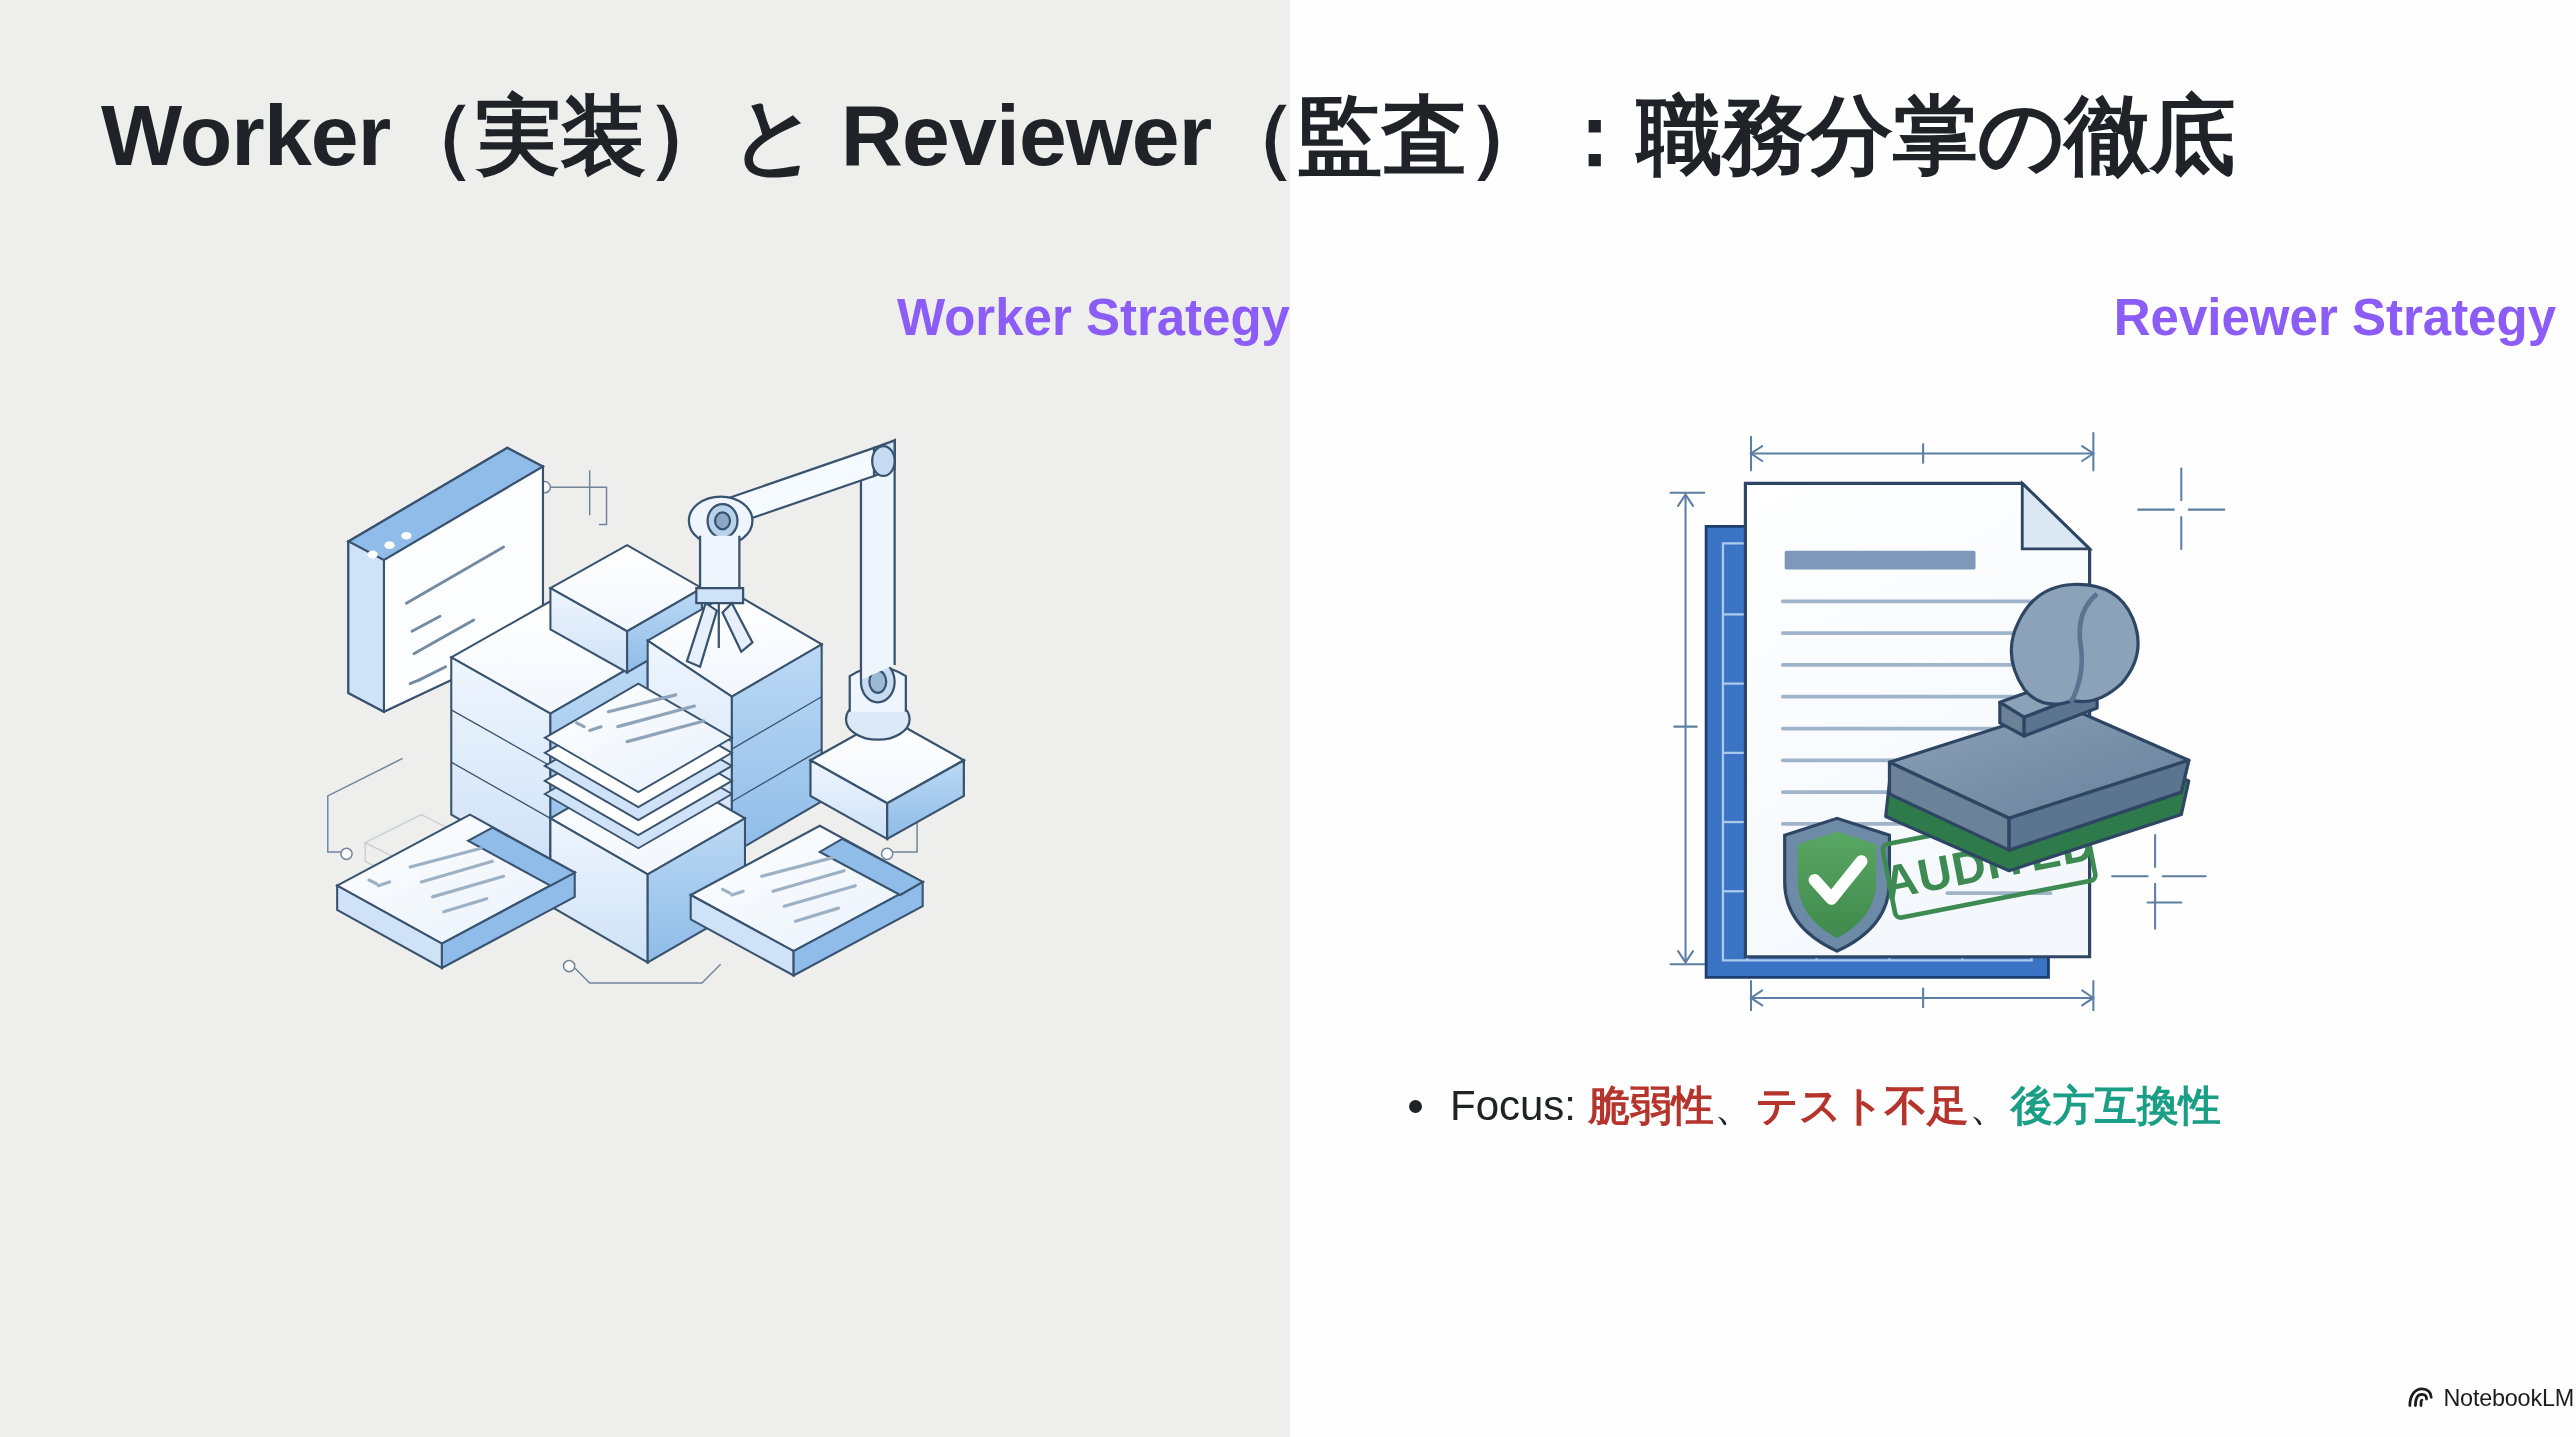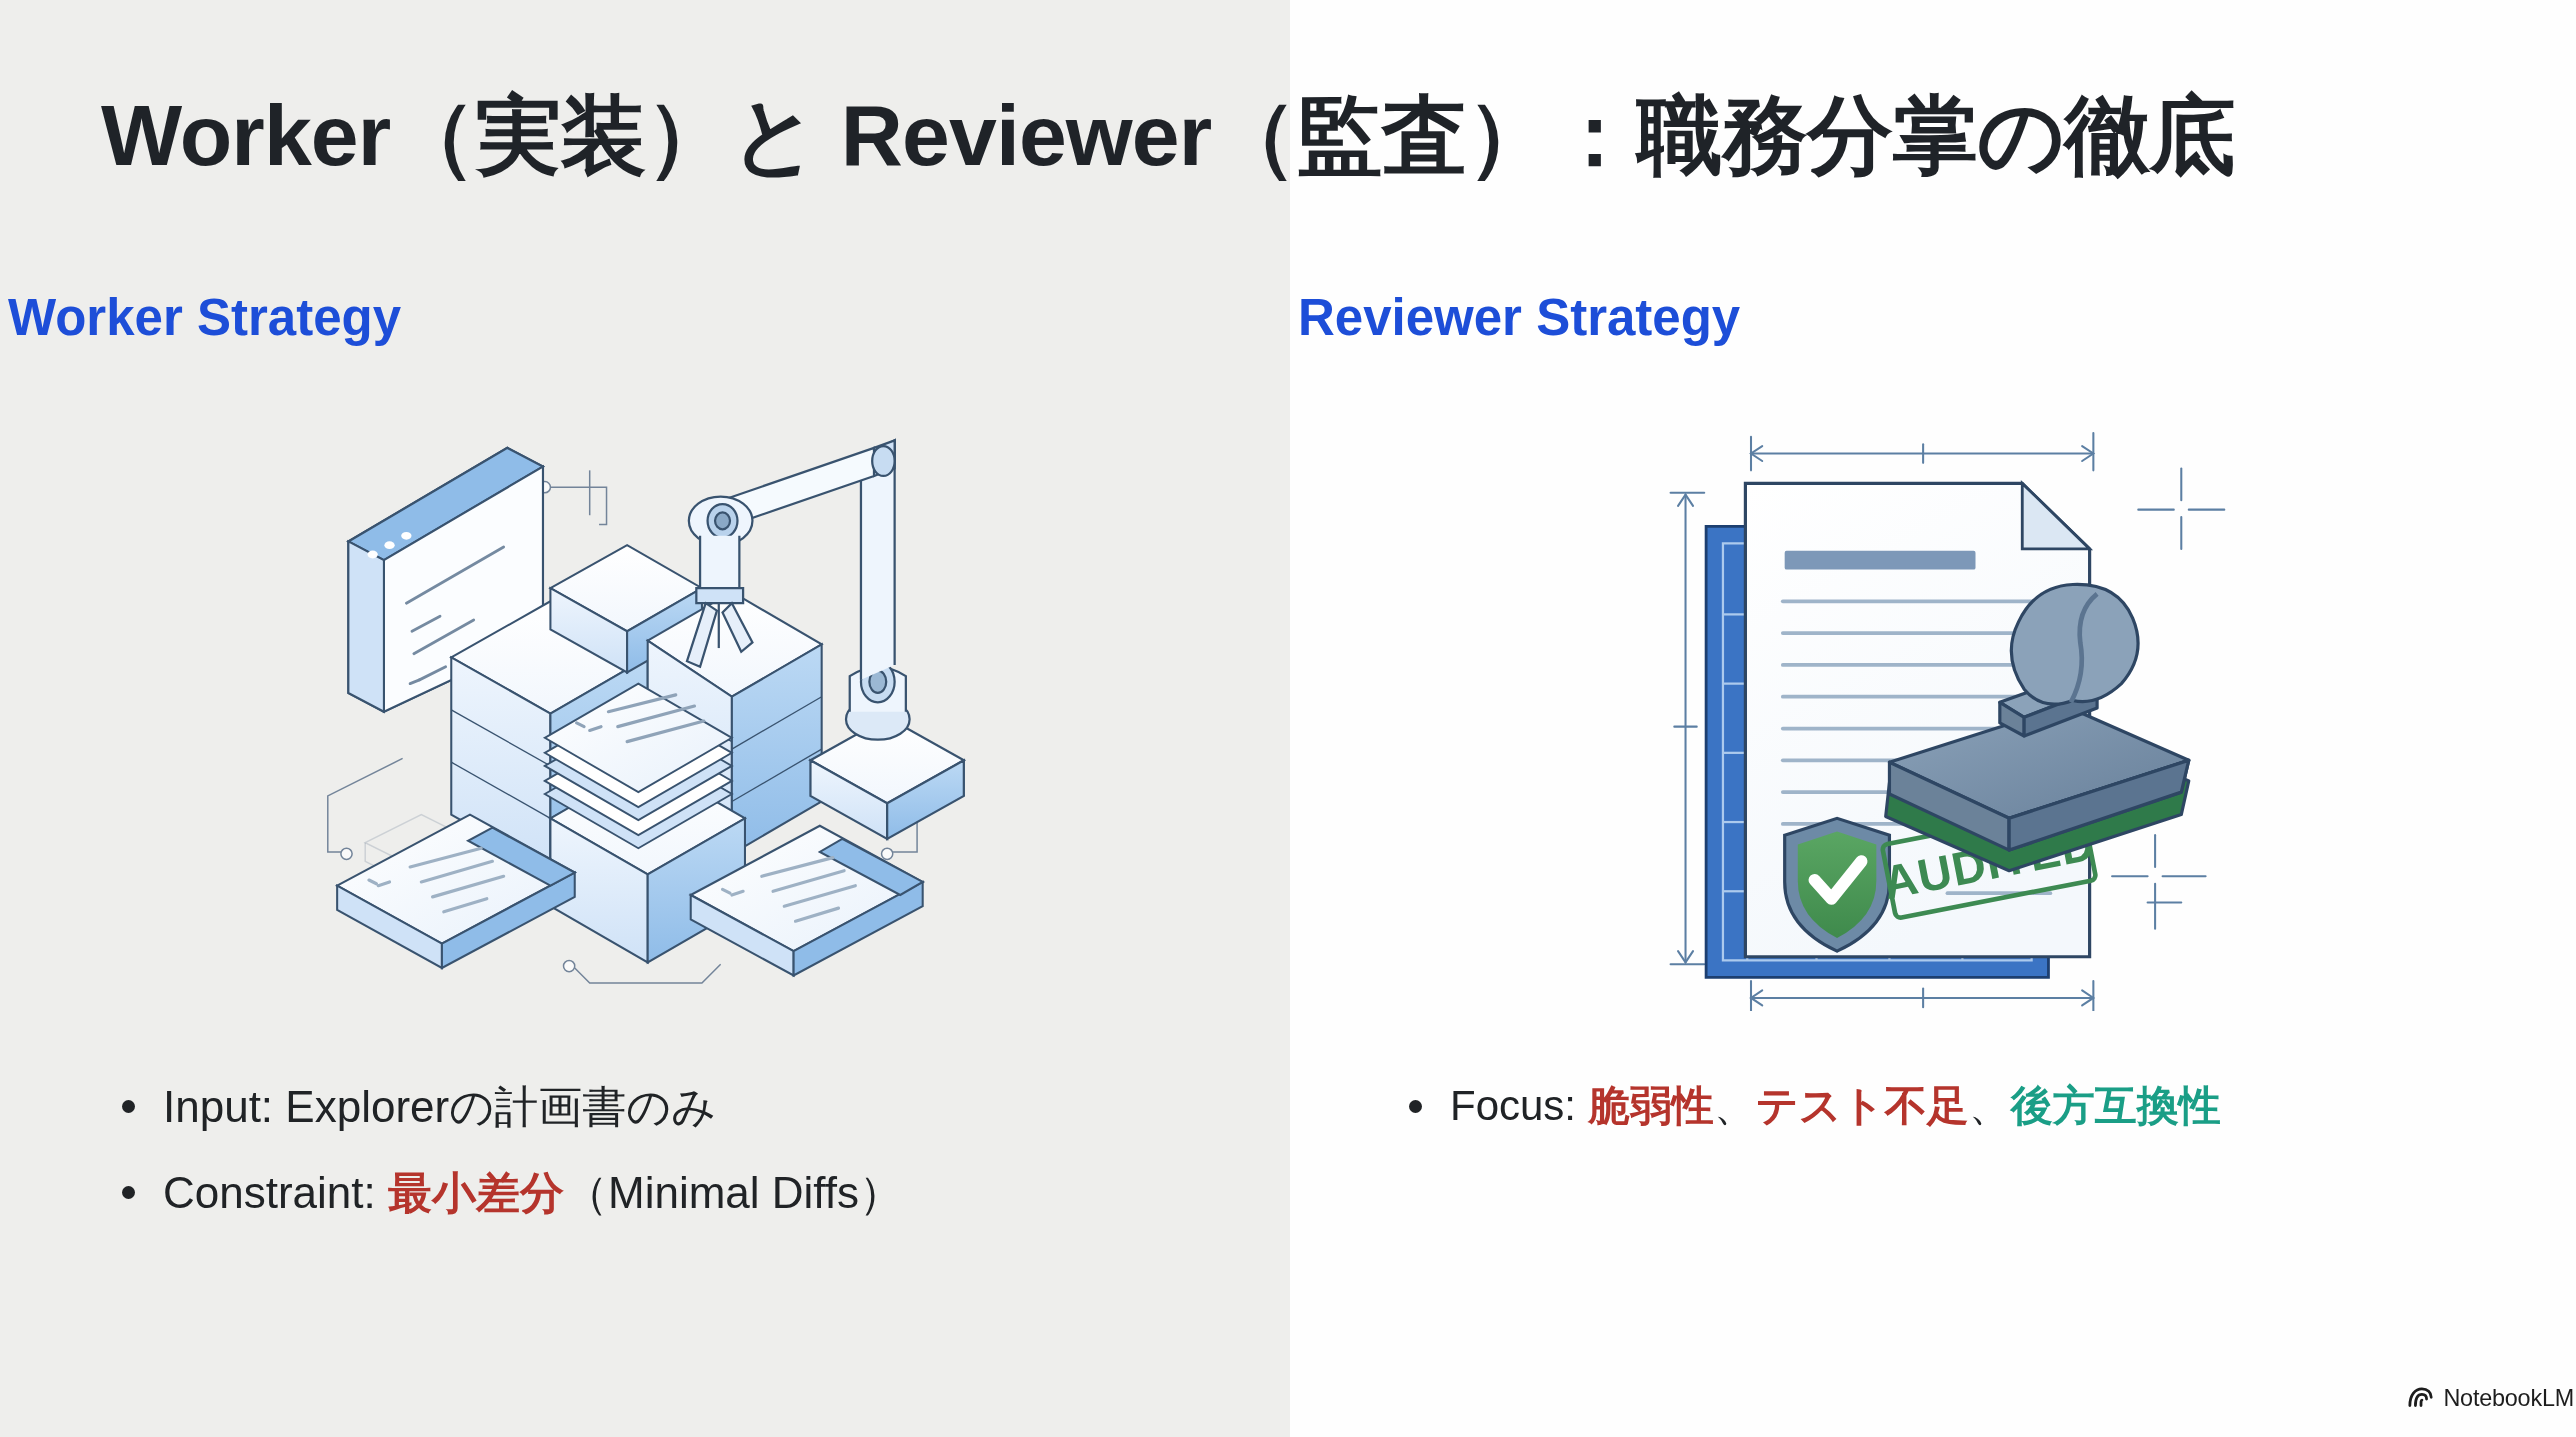--- a/index.html
+++ b/index.html
@@ -46,24 +46,23 @@
     white-space: nowrap;
     z-index: 6;
   }
 
   
   .col-heading {
     position: absolute;
     top: 288px;
     font-size: 51px;
     font-weight: 700;
-    color: #1d4ed8;
-    text-align: left;
+    color: #8b5cf6;
+    text-align: right;
     z-index: 6;
-    margin-left: 8px;
   }
   .col-heading.left  { left: 0px;    width: 1290px; }
   .col-heading.right { left: 1290px; width: 1266px; }
 
   
   .illus {
     position: absolute;
     z-index: 4;
   }
   .illus-left  { left: 309px;  top: 403px; width: 683px; height: 608px; }
@@ -408,36 +407,20 @@
         <path d="M366 320 L444 292 L470 306 L392 336 Z" fill="#8ba2b9"></path>
         <path d="M366 320 L392 336 L392 356 L366 342 Z" fill="#6b8299"></path>
         <path d="M470 306 L392 336 L392 356 L470 326 Z" fill="#5b7490"></path>
 
         <path d="M392 306 Q368 270 386 234 Q404 196 444 194 Q492 192 508 230 Q524 268 496 300 Q470 324 444 318 Q412 330 392 306 Z" fill="#8ba2b9"></path>
         <path d="M442 320 Q458 290 452 256 Q448 222 470 204" fill="none" stroke="#5b7490" stroke-width="5"></path>
       </g>
     </svg>
   </div>
 
-  <div class="bullets bullets-left">
-
-    <div class="bullet-row">
-      <span class="bullet-dot"></span>
-      <span class="bullet-text">
-        <span>Input: Explorerの計画書のみ</span>
-      </span>
-    </div>
-
-    <div class="bullet-row">
-      <span class="bullet-dot"></span>
-      <span class="bullet-text">
-        <span>Constraint: </span><span class="hl-red">最小差分</span><span>（Minimal Diffs）</span>
-      </span>
-    </div>
-  </div>
 
   <div class="bullets bullets-right">
 
 
     <div class="bullet-row">
       <span class="bullet-dot"></span>
       <span class="bullet-text">
         <span>Focus: </span><span class="hl-red">脆弱性</span><span class="sep">、</span><span class="hl-red">テスト不足</span><span class="sep">、</span><span class="hl-teal">後方互換性</span>
       </span>
     </div>

